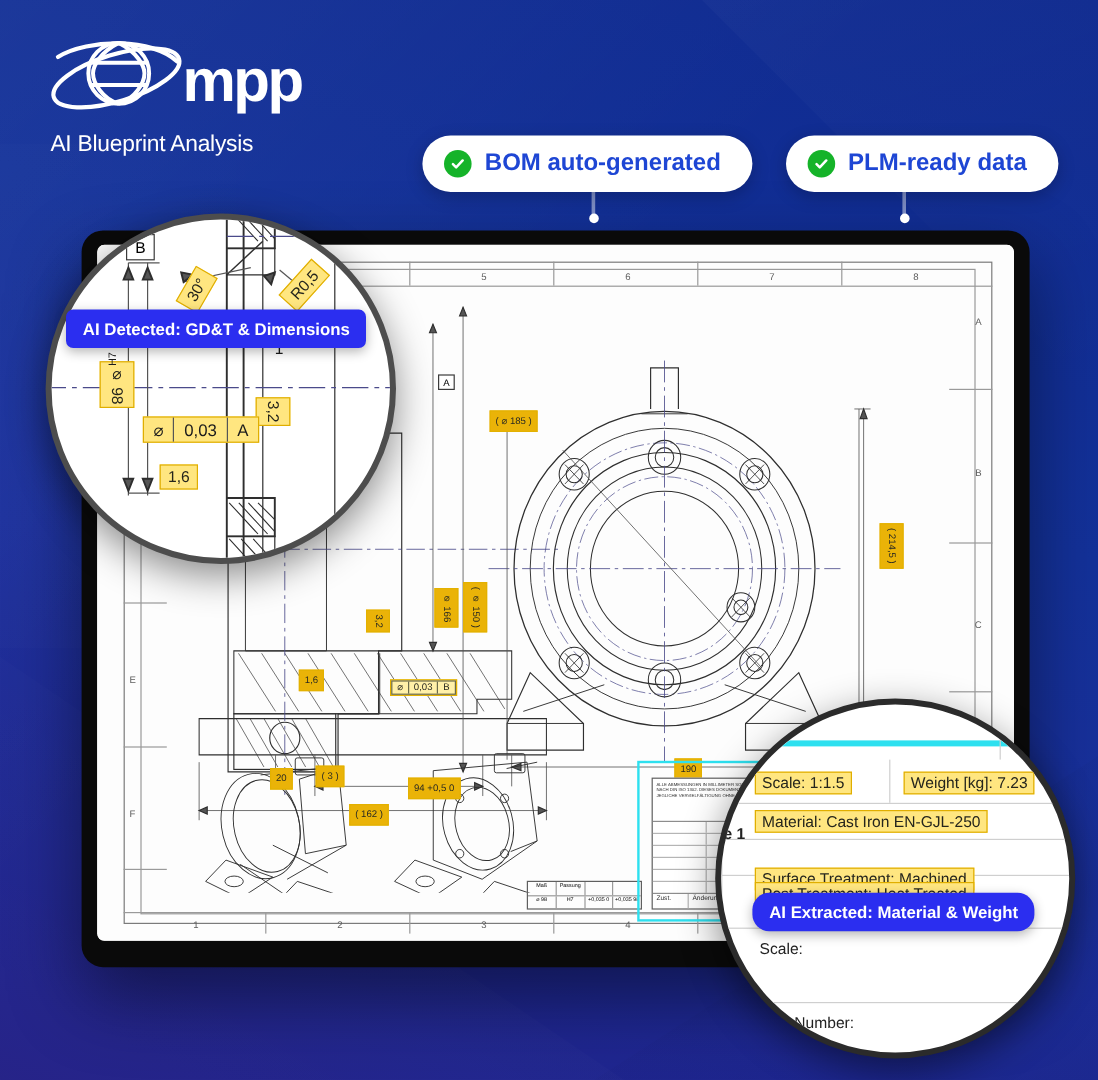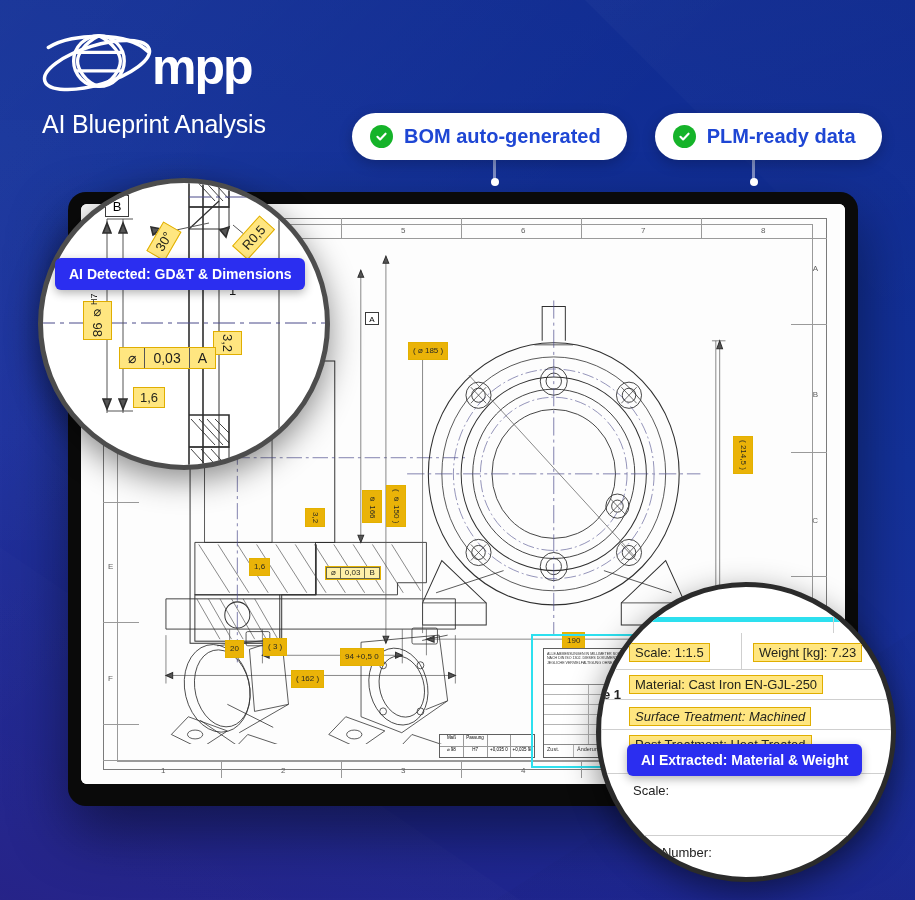--- a/index.html
+++ b/index.html
@@ -29,21 +29,21 @@
         clip-path: polygon(100% 100%, 0 100%, 100% 10%); }
   .f4 { top:120px; left:0; width:260px; height:420px;
         background: linear-gradient(90deg, rgba(255,255,255,.05), rgba(255,255,255,0)); }
 
   
   .brand { position: absolute; left: 38px; top: 26px; color:#fff; z-index: 30; }
   .logo-row { display:flex; align-items:center; gap:2px; height:76px; }
   .logo-mark { width:118px; height:76px; position:relative; }
   .logo-text { font-size:50px; font-weight:700; letter-spacing:-2px; line-height:1;
                margin-left:-6px; margin-top:6px; }
-  .brand-sub { font-size:25px; font-weight:400; letter-spacing:-0.2px; margin-top:8px;
+  .brand-sub { font-size:19px; font-weight:400; letter-spacing:-0.2px; margin-top:8px;
                margin-left:4px; }
 
   
   .pills { position:absolute; top:113px; left:352px; display:flex; gap:28px; z-index:40; }
   .pill {
     display:flex; align-items:center; gap:11px;
     background:#fff; border-radius:30px; padding:12px 26px 12px 18px;
     box-shadow: 0 4px 14px rgba(0,0,0,.22);
     color:#1e46d4; font-size:20px; font-weight:600; white-space:nowrap;
   }
@@ -142,21 +142,21 @@
   .mag-right { left:596px; top:582px; width:300px; height:300px;
                border:5px solid #2b2b2b; box-shadow:0 10px 32px rgba(0,0,0,.45); }
   .mag-inner { position:absolute; inset:0; }
 
   .mag-label {
     position:absolute; background:#2b2ef0; color:#fff; font-size:14px; font-weight:600;
     padding:8px 14px; border-radius:6px; white-space:nowrap; z-index:70;
     box-shadow:0 3px 10px rgba(0,0,0,.3);
   }
   .ml-left { left:55px; top:258px; }
-  .ml-right { left:627px; top:744px; }
+  .ml-right { left:627px; top:744px;border-radius:14px; }
 
   
   .zl { position:absolute; font-family:"Liberation Sans",sans-serif; color:#1c1c1c; }
   .zl-hl { position:absolute; background:#ffe680; border:1.5px solid #e0ae00;
            color:#25251c; font-size:13px; padding:2px 6px; white-space:nowrap; }
   .zl-hl.v { writing-mode:vertical-rl; }
   .zbox { position:absolute; border:1.5px solid #3a3a3a; background:#fff;
           font-size:13px; text-align:center; }
 
   .gdt-big { position:absolute; background:#ffe680; border:1.5px solid #e0ae00;
@@ -627,21 +627,21 @@
       <span>1:1.5</span>
     </div>
     <div class="zr-hl" style="left:152px;top:56px;">
       <span>Weight [kg]:</span>
       <span>7.23</span>
     </div>
     <div class="zr-hl" style="left:28px;top:88px;">
       <span>Material:</span>
       <span>Cast Iron EN-GJL-250</span>
     </div>
-    <div class="zr-hl" style="left:28px;top:120px;font-style:italic;">
+    <div class="zr-hl" style="left:28px;top:136px;">
       <span>Surface Treatment:</span>
       <span>Machined</span>
     </div>
     <div class="zr-hl" style="left:28px;top:148px;">
       <span>Post Treatment:</span>
       <span>Heat Treated</span>
     </div>
     <div class="zr-row" style="left:32px;top:196px;">Scale:</div>
     <div class="zr-row" style="left:32px;top:258px;">Item Number:</div>
     <div class="zr-hl" style="left:32px;top:288px;">P-1025-01</div>

